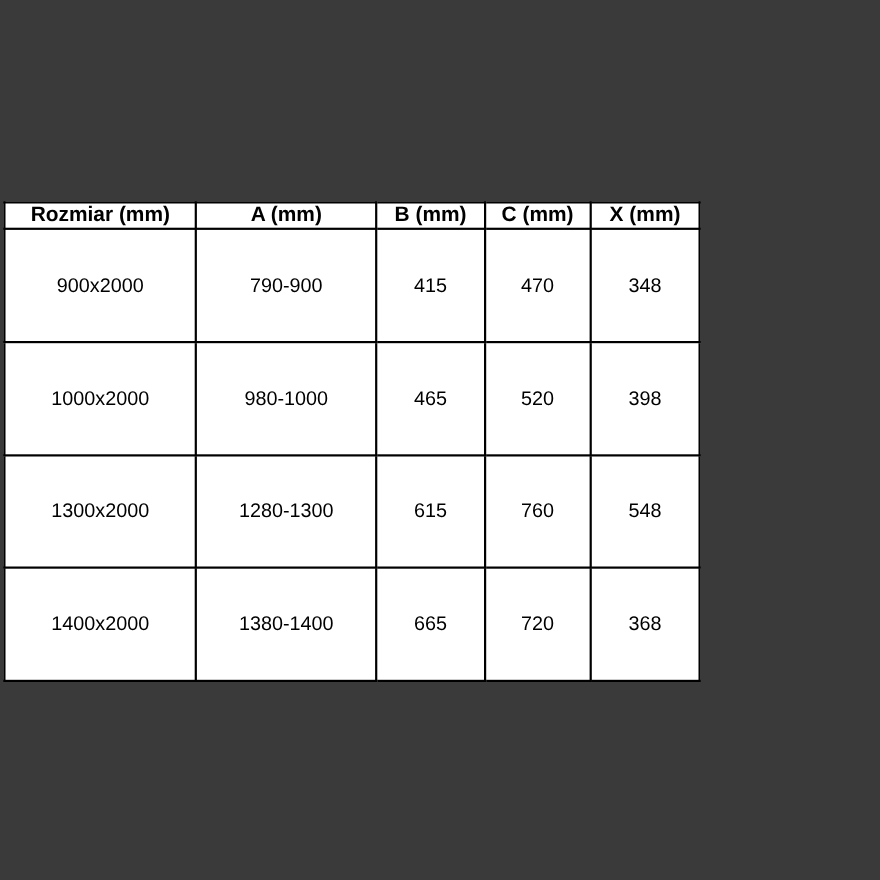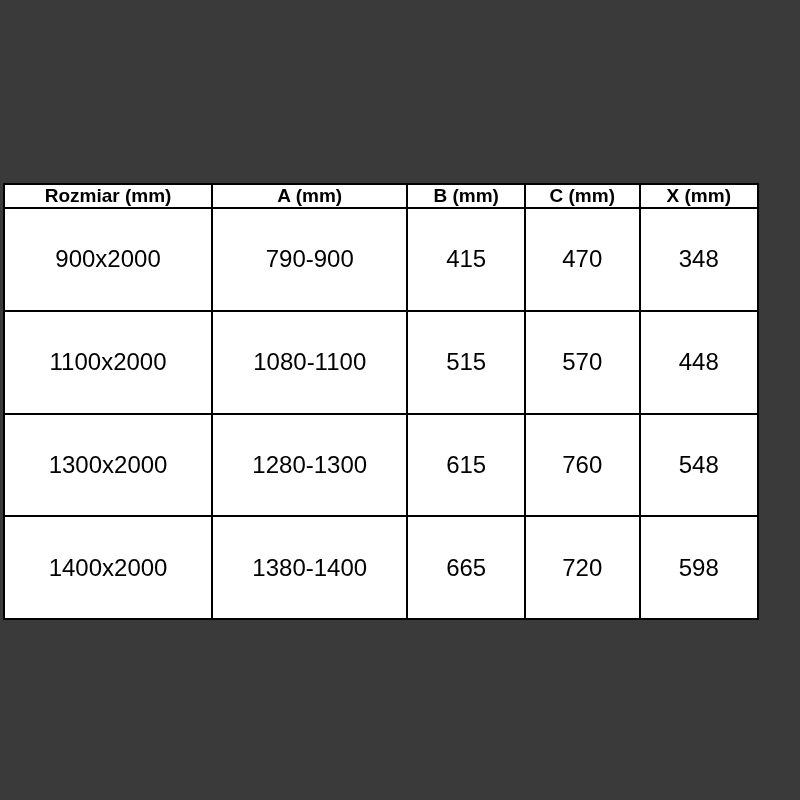--- a/index.html
+++ b/index.html
@@ -11,37 +11,37 @@
     height: 800px;
     background: #3a3a3a;
     position: relative;
     font-family: "Liberation Sans", sans-serif;
     overflow: hidden;
   }
   .table-wrap {
     position: absolute;
     left: 3px;
     top: 183px;
-    width: 756px;
+    width: 634px;
     height: 437px;
   }
   table.spec-table {
     width: 100%;
     height: 100%;
     border-collapse: collapse;
     background: #ffffff;
     table-layout: fixed;
   }
   table.spec-table th,
   table.spec-table td {
     border: 2px solid #000000;
     text-align: center;
     vertical-align: middle;
     color: #000000;
-    font-size: 24px;
+    font-size: 18px;
     padding: 0;
     overflow: hidden;
     white-space: nowrap;
   }
   table.spec-table th {
     font-weight: bold;
     font-size: 19px;
   }
   col.c0 { width: 27.6%; }
   col.c1 { width: 25.9%; }
@@ -72,35 +72,35 @@
     </thead>
     <tbody>
         <tr>
           <td>900x2000</td>
           <td>790-900</td>
           <td>415</td>
           <td>470</td>
           <td>348</td>
         </tr>
         <tr>
-          <td>1100x2000</td>
-          <td>1080-1100</td>
-          <td>515</td>
-          <td>570</td>
-          <td>448</td>
+          <td>1000x2000</td>
+          <td>980-1000</td>
+          <td>465</td>
+          <td>520</td>
+          <td>398</td>
         </tr>
         <tr>
           <td>1300x2000</td>
           <td>1280-1300</td>
           <td>615</td>
           <td>760</td>
           <td>548</td>
         </tr>
         <tr>
           <td>1400x2000</td>
           <td>1380-1400</td>
           <td>665</td>
           <td>720</td>
-          <td>598</td>
+          <td>368</td>
         </tr>
       </tbody>
   </table>
 </div>
 
 </body></html>

